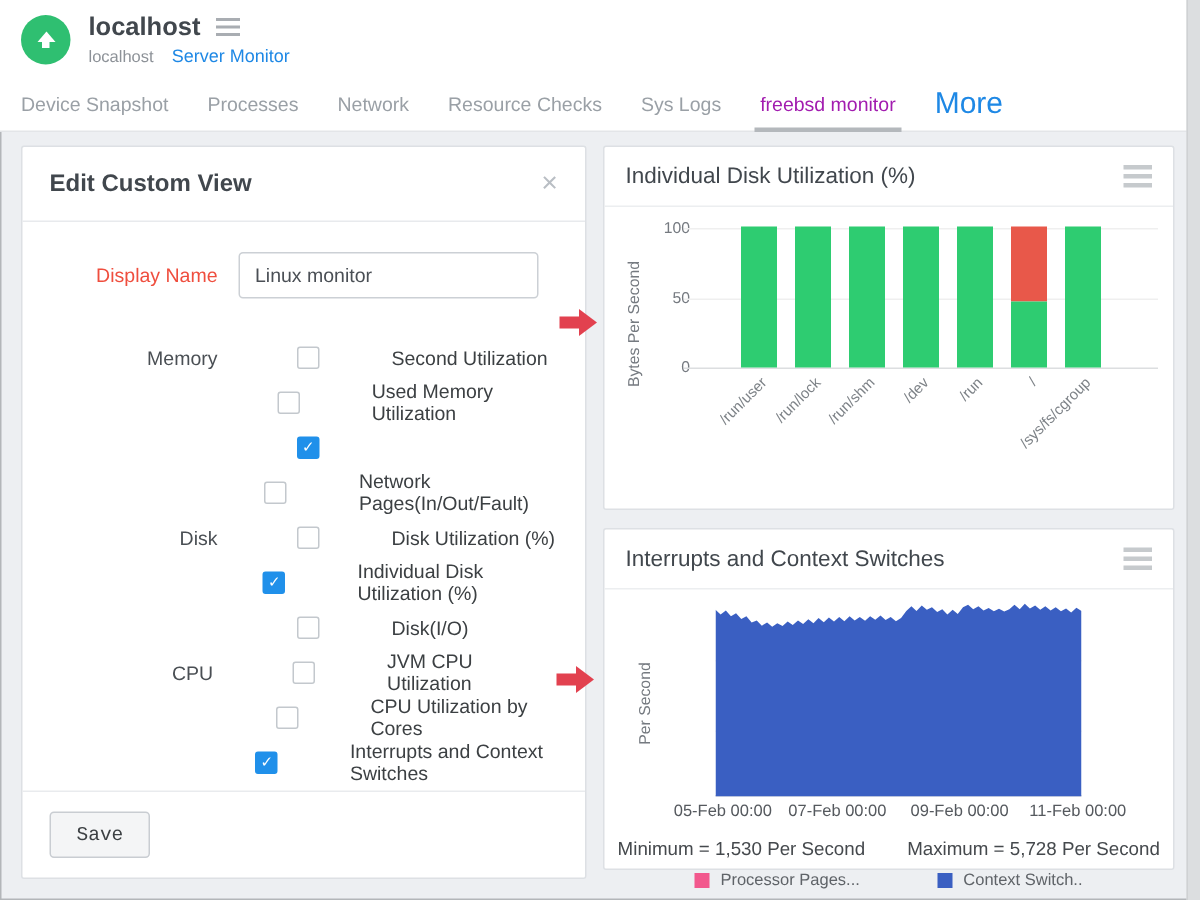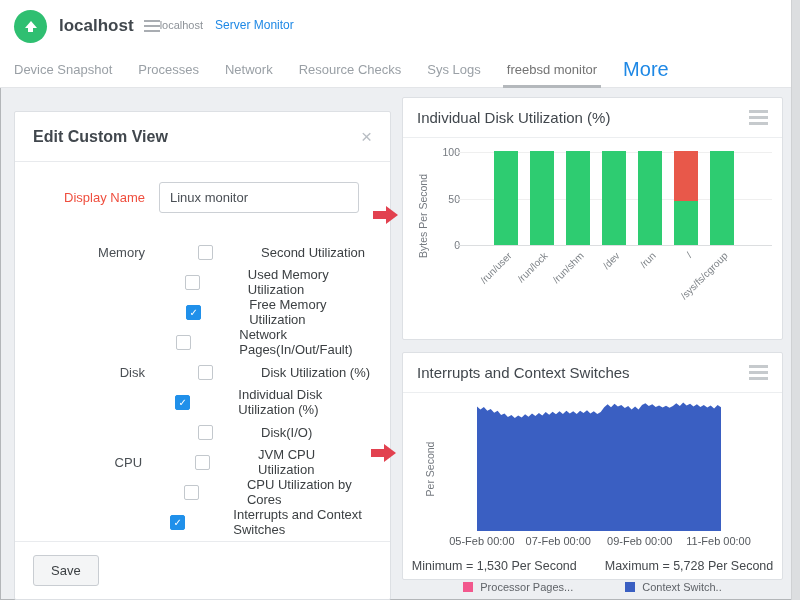--- a/index.html
+++ b/index.html
@@ -7,53 +7,53 @@
   body {
     font-family:"Liberation Sans","DejaVu Sans",sans-serif;
     background:#edeff2; position:relative; overflow:hidden;
     box-shadow: inset 0 0 0 1px #b3b6b9;
   }
   
   .app-header { background:#fff; height:52px; display:flex; align-items:center; padding:0 14px; }
   .avatar { width:33px; height:33px; border-radius:50%; display:flex; align-items:center; justify-content:center; margin-right:12px; position:relative; }
   .up-arrow { width:0; height:0; border-left:6px solid transparent; border-right:6px solid transparent; border-bottom:7px solid #fff; position:relative; top:-2px; }
   .up-arrow:after { content:""; position:absolute; left:-2.5px; top:7px; width:5px; height:4px; background:#fff; }
-  .title-block { display:flex; justify-content:center; }
+  .title-block { display:flex; flex-direction:column; justify-content:center; }
   .title-row { display:flex; align-items:center; gap:10px; }
   .app-title { font-size:17px; font-weight:bold; color:#41474d; }
   .burger { display:inline-flex; flex-direction:column; gap:3px; cursor:pointer; }
   .burger i { display:block; width:16px; height:2px; background:#a9adb2; }
   .sub-row { display:flex; gap:12px; margin-top:2px; align-items:baseline; }
   .sub-name { font-size:11px; color:#8d9298; }
   .sub-link { font-size:12px; color:#1e88e5; cursor:pointer; }
   
   .tabbar { background:#fff; height:36px; display:flex; align-items:center; padding:0 14px; gap:26px; border-bottom:1px solid #e3e5e8; }
   .tab { font-size:13px; color:#9aa0a6; cursor:pointer; position:relative; height:36px; display:flex; align-items:center; white-space:nowrap; }
-  .tab.active { color:#737373; }
+  .tab.active { color:#a21caf; }
   .tab.active:after { content:""; position:absolute; left:-4px; right:-4px; bottom:0; height:3px; background:#b4b8bc; }
   .tab.more { color:#1e88e5; font-size:20px; }
   
   .content { position:relative; height:512px; }
   .card { position:absolute; background:#fff; border:1px solid #dde0e4; border-radius:2px; }
   
-  .dialog { left:14px; top:23px; width:377px; height:489px; display:flex; flex-direction:column; }
+  .dialog { left:14px; top:9px; width:377px; height:489px; display:flex; flex-direction:column; }
   .dialog-head { display:flex; align-items:center; justify-content:space-between; padding:15px 18px; border-bottom:1px solid #e8eaed; }
   .dialog-title { font-size:16px; font-weight:bold; color:#41474d; }
   .dialog-close { font-size:19px; color:#b9bec4; cursor:pointer; line-height:1; }
   .dialog-body { flex:1; padding:20px 18px 0 18px; overflow:hidden; }
   .field-row { display:flex; align-items:center; margin-bottom:24px; }
   .field-label { width:112px; text-align:right; margin-right:14px; font-size:13px; color:#ef4e3e; }
   .field-input { width:200px; height:31px; border:1px solid #ccd0d5; border-radius:3px; padding:0 10px; font-size:13px; color:#4a4f55; font-family:inherit; }
   .opt-row { display:flex; align-items:center; height:30px;gap:39px; }
   .group-label { width:112px; text-align:right; margin-right:14px; font-size:13px; color:#4a4f54; }
   .cb { width:15px; height:15px; border:1px solid #c3c8cd; border-radius:2px; background:#fff; margin-right:9px; flex:none; display:flex; align-items:center; justify-content:center; font-size:10px; color:#fff; cursor:pointer; }
   .cb.checked { background:#2090ea; border-color:#2090ea; }
   .opt-label { font-size:13px; color:#3c4043; }
   .dialog-foot { border-top:1px solid #e9ebee; padding:13px 18px; }
-  .btn { display:inline-block; background:#f4f5f6; border:1px solid #c9cdd2; border-radius:3px; padding:7px 17px; font-size:13px; color:#3c4043; cursor:pointer; font-family:Liberation Sans, sans-serif; }
+  .btn { display:inline-block; background:#f4f5f6; border:1px solid #c9cdd2; border-radius:3px; padding:7px 17px; font-size:13px; color:#3c4043; cursor:pointer; font-family:Liberation Mono, monospace; }
   
   .arrow { position:absolute; width:26px; height:18px; }
   .arrow .shaft { position:absolute; left:0; top:5px; width:13px; height:8px; background:currentColor; }
   .arrow .head { position:absolute; left:13px; top:0; width:0; height:0; border-top:9px solid transparent; border-bottom:9px solid transparent; border-left:12px solid currentColor; }
   
   .panel-head { display:flex; align-items:center; justify-content:space-between; padding:11px 14px; border-bottom:1px solid #eceef0; }
   .panel-title { font-size:15px; color:#41474d; }
   .menu-icon { display:inline-flex; flex-direction:column; gap:3px; cursor:pointer; }
   .menu-icon i { display:block; width:19px; height:3px; background:#c6cacd; }
   .panel-disk { left:402px; top:9px; width:381px; height:243px; }
@@ -138,21 +138,20 @@
             <span class="opt-label">Second Utilization</span>
           </label>
           <label class="opt-row">
             <span class="group-label"></span>
             <span class="cb"></span>
             <span class="opt-label">Used Memory Utilization</span>
           </label>
           <label class="opt-row">
             <span class="group-label"></span>
             <span class="cb checked">✓</span>
-            <span class="opt-label">Free Memory Utilization</span>
           </label>
           <label class="opt-row">
             <span class="group-label"></span>
             <span class="cb"></span>
             <span class="opt-label">Network Pages(In/Out/Fault)</span>
           </label>
           <label class="opt-row">
             <span class="group-label">Disk</span>
             <span class="cb"></span>
             <span class="opt-label">Disk Utilization (%)</span>

